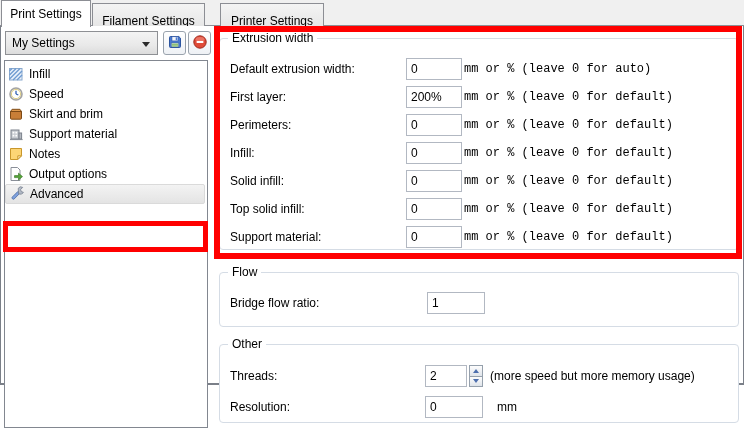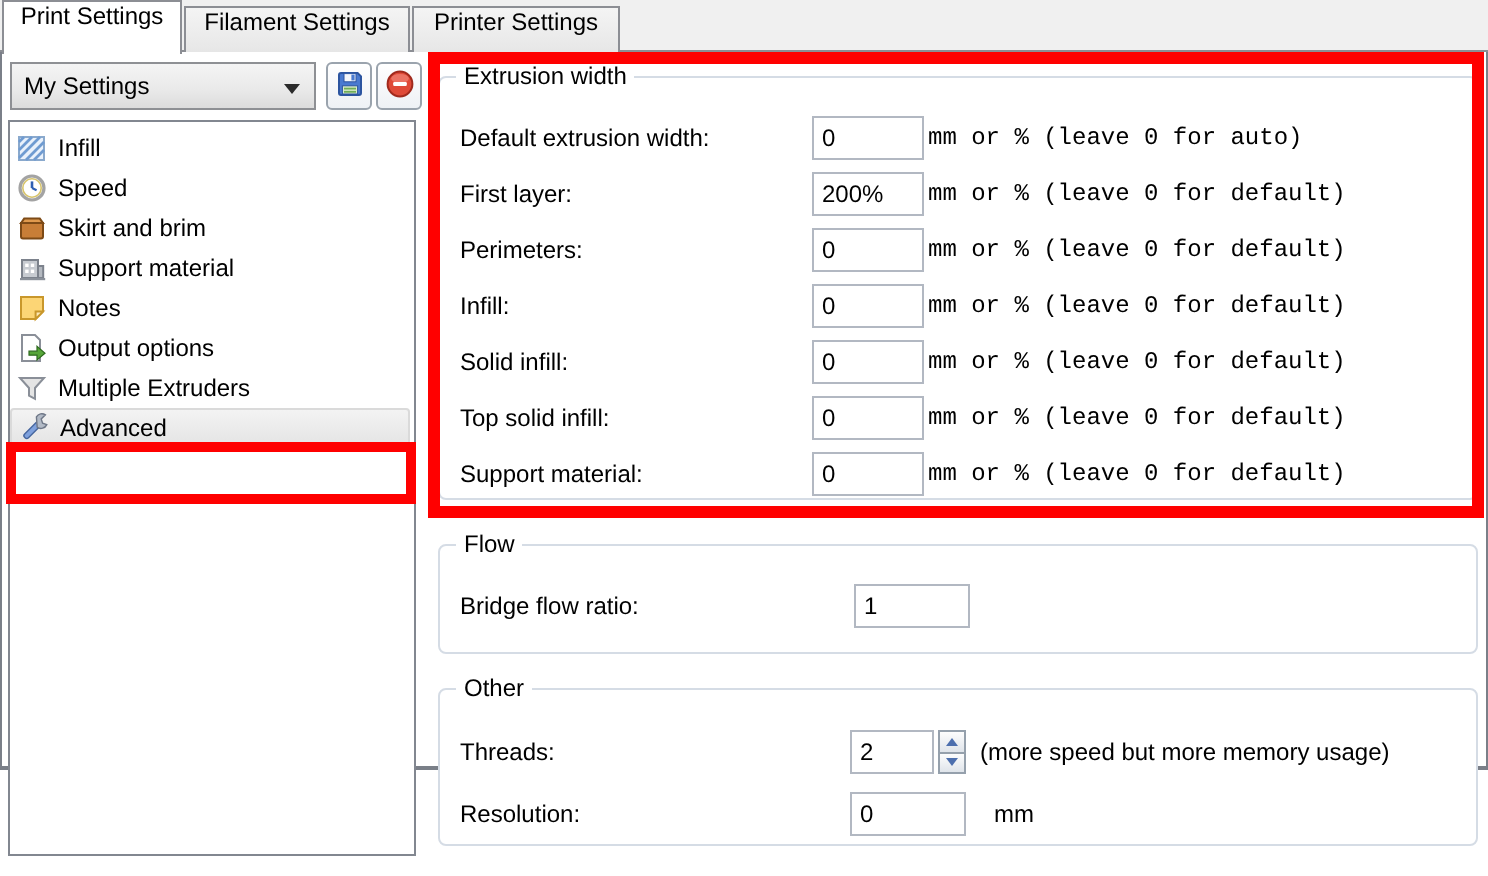--- a/index.html
+++ b/index.html
@@ -3,28 +3,28 @@
 <meta charset="utf-8">
 <style>
   * { margin:0; padding:0; box-sizing:border-box; }
   body { background:#fff; font-family:"Liberation Sans", sans-serif; }
   .window { position:relative; width:744px; height:438px; background:#fff; overflow:hidden;
             font-size:12px; color:#000; }
 
   
   .tabstrip { position:absolute; top:0; left:0; width:744px; height:26px;
               background:#f0f0f0; border-bottom:1px solid #8c8e94; }
-  .tab { position:absolute; display:flex; align-items:flex-start; justify-content:center;
+  .tab { position:absolute; display:flex; align-items:center; justify-content:center;
          border:1px solid #8c8e94; cursor:default; white-space:nowrap; }
   .tab.inactive { top:3px; height:34px; background:linear-gradient(#f4f4f4,#e8e8e8 60%,#d9d9d9);
                   border-bottom:none; }
   .tab.active { top:0; height:27px; background:#fff; border-bottom:none; z-index:3; }
   .tab-print   { left:1px;   width:90px; }
   .tab-filament{ left:92px;  width:113px; }
-  .tab-printer { left:206px; width:104px; }
+  .tab-printer { left:220px; width:104px; }
 
   
   .frame { position:absolute; left:0; top:26px; width:744px; height:359px; background:#fff;
            border-left:1px solid #7a7f88; border-right:1px solid #7a7f88;
            border-bottom:2px solid #7a7f88;padding-left:44px; }
 
   
   .combo { position:absolute; left:4px; top:5px; width:153px; height:24px;
            border:1px solid #8e9094; background:linear-gradient(#f4f4f4,#e9e9e9 60%,#dcdcdc);
            display:flex; align-items:center; padding-left:6px; cursor:default; }
@@ -186,28 +186,20 @@
       <div class="list-item">
         <span class="icon">
           <svg width="16" height="16" viewBox="0 0 16 16">
             <path d="M3 1.5 h6.5 l2.5 2.5 v10.5 h-9 z" fill="#ffffff" stroke="#8a8f98"></path>
             <path d="M6.5 9.6 h4 v-2.4 l4 3.4 -4 3.4 v-2.4 h-4 z" fill="#57a639" stroke="#2e6b1e" stroke-width="0.6"></path>
           </svg>
         </span>
         <span>Output options</span>
       </div>
 
-      <div class="list-item">
-        <span class="icon">
-          <svg width="16" height="16" viewBox="0 0 16 16">
-            <path d="M2 3 h12 l-4.5 5 v5.4 l-3 -1.6 v-3.8 z" fill="#e4e4e4" stroke="#8a8f98"></path>
-          </svg>
-        </span>
-        <span>Multiple Extruders</span>
-      </div>
 
       <div class="list-item selected">
         <span class="icon">
           <svg width="16" height="16" viewBox="0 0 16 16">
             <rect x="6.8" y="4.6" width="2.7" height="10" rx="1.2" transform="rotate(45 8 8)" fill="#7fa1dd" stroke="#46669e" stroke-width="0.7"></rect>
             <path d="M9.2 2.4 a3.2 3.2 0 0 1 4.5 -1 l-2.1 2.1 0.7 2.1 2.1 0.7 a3.2 3.2 0 0 1 -4.8 1.3 z" fill="#b2bac6" stroke="#6e7787" stroke-width="0.7"></path>
           </svg>
         </span>
         <span>Advanced</span>
       </div>

